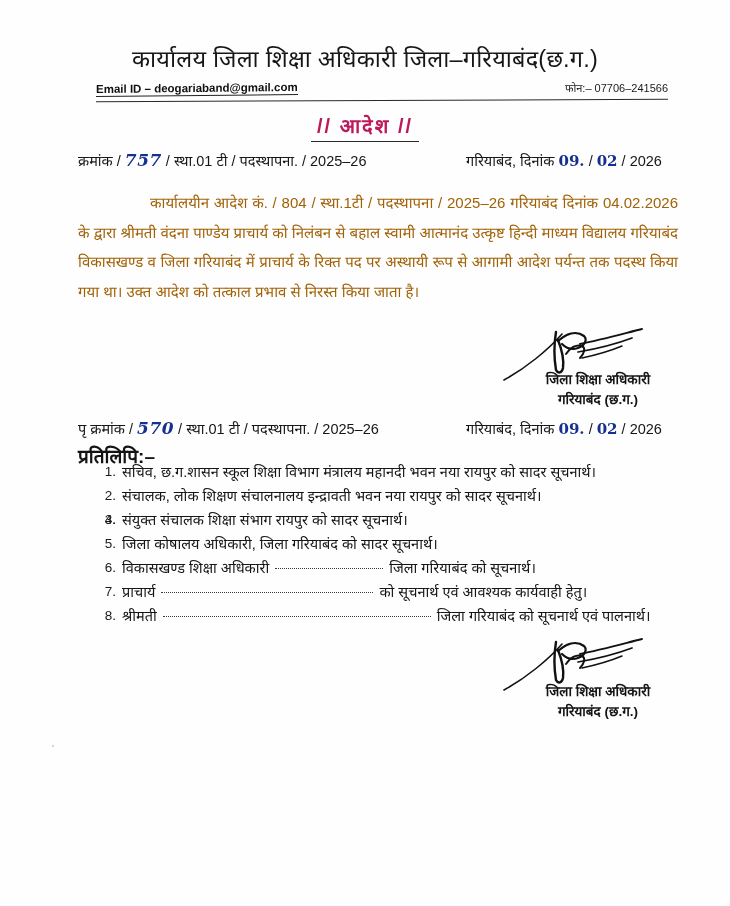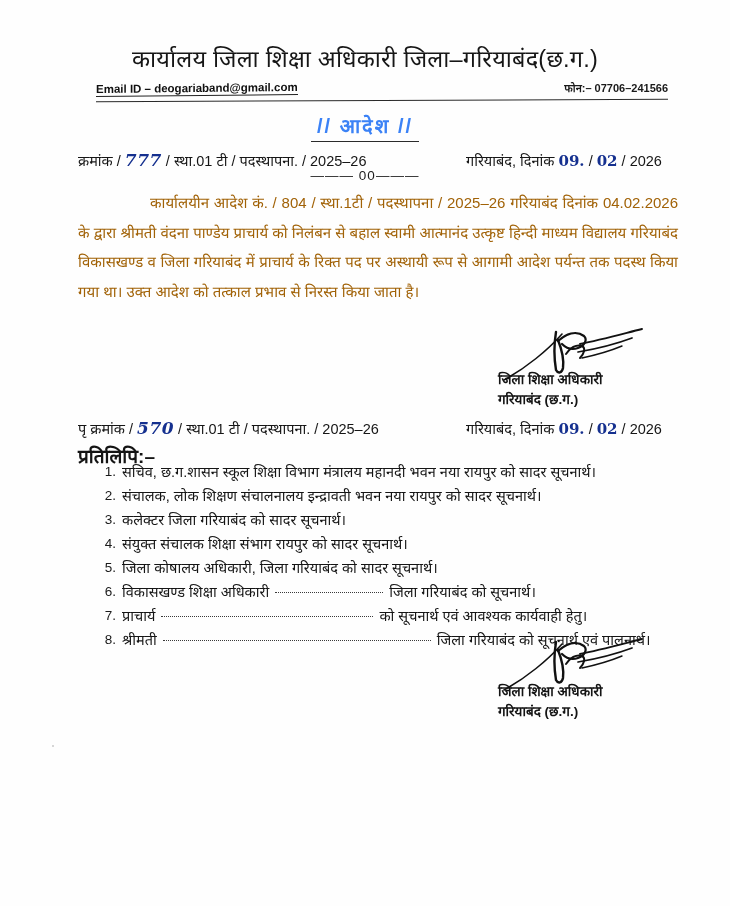--- a/index.html
+++ b/index.html
@@ -55,21 +55,21 @@
     color: #111;
     border-bottom: 1.4px solid #222;
     padding-bottom: 1px;
     transform: skewY(-0.6deg);
   }
   .phone-no {
     position: absolute;
     right: 0;
     top: -2px;
     font-size: 11px;
-    font-weight: 700;
+    font-weight: 400;
     color: #1a1a1a;
     white-space: nowrap;
   }
   .header-rule {
     position: absolute;
     top: 100px;
     left: 96px;
     width: 572px;
     height: 0;
     border-top: 1.2px solid #2a2a2a;
@@ -82,21 +82,21 @@
     top: 112px;
     left: 0;
     width: 730px;
     text-align: center;
   }
   .order-title {
     display: inline-block;
     font-size: 20px;
     font-weight: 700;
     letter-spacing: 2px;
-    color: #3b82f6;
+    color: #be185d;
     border-bottom: 1.3px solid #2b2b2b;
     padding: 0 6px 2px 6px;
   }
 
   
   .ref-line {
     position: absolute;
     font-size: 14.5px;
     color: #161616;
     white-space: nowrap;
@@ -140,21 +140,21 @@
     line-height: 29.5px;
     text-align: justify;
     text-justify: inter-word;
     color: #a16207;
   }
   .body-text .indent { display: inline-block; width: 72px; }
 
   
   .sig-block {
     position: absolute;
-    text-align: left;
+    text-align: center;
     font-size: 13.5px;
     line-height: 20px;
     color: #141414;
     font-weight: 600;
   }
   .sig-1 { top: 370px; left: 498px; width: 200px; }
   .sig-2 { top: 682px; left: 498px; width: 200px; }
 
   .sig-mark {
     position: absolute;
@@ -234,34 +234,33 @@
     <div class="phone-no">फोन:–  07706–241566</div>
   </div>
   <div class="header-rule"></div>
 
   <div class="order-title-wrap">
     <span class="order-title">// आदेश //</span>
   </div>
 
   <div class="ref-line ref-line-1">
     <span>क्रमांक /</span>
-    <span class="hand">777</span>
+    <span class="hand">757</span>
     <span>/ स्था.01 टी / पदस्थापना. / 2025–26</span>
   </div>
 
   <div class="ref-line ref-place-1">
     <span>गरियाबंद, दिनांक</span>
     <span class="hand-sm">09.</span>
     <span>/</span>
     <span class="hand-sm">02</span>
     <span>/</span>
     <span>2026</span>
   </div>
 
-  <div class="separator-00">——— 00———</div>
 
   <div class="body-text"><span class="indent"></span><span>कार्यालयीन आदेश कं. / 804 / स्था.1टी / पदस्थापना / 2025–26  गरियाबंद दिनांक 04.02.2026 के द्वारा श्रीमती वंदना पाण्डेय प्राचार्य को निलंबन से बहाल स्वामी आत्मानंद उत्कृष्ट हिन्दी माध्यम विद्यालय गरियाबंद विकासखण्ड व जिला गरियाबंद में प्राचार्य के रिक्त पद पर अस्थायी रूप से आगामी आदेश पर्यन्त तक पदस्थ किया गया था। उक्त आदेश को तत्काल प्रभाव से निरस्त किया जाता है।</span></div>
 
   <svg class="sig-mark sig-mark-1" width="190" height="60" viewBox="0 0 190 60">
     <g fill="none" stroke="#111" stroke-linecap="round" stroke-linejoin="round">
       <path d="M8 56 C30 44 52 26 66 10" stroke-width="1.6"></path>
       <path d="M60 8 C58 20 58 34 60 46 C62 50 66 49 67 44 C68 36 66 26 62 16" stroke-width="2.4"></path>
       <path d="M62 17 C70 10 80 6 88 12 C92 16 88 22 82 24 C76 26 70 24 66 20" stroke-width="2.2"></path>
       <path d="M70 30 C74 24 80 20 86 22 C90 24 88 30 84 34" stroke-width="2"></path>
       <path d="M84 20 C104 16 126 10 146 5" stroke-width="1.9"></path>
@@ -287,21 +286,21 @@
     <span class="hand-sm">02</span>
     <span>/</span>
     <span>2026</span>
   </div>
 
   <div class="pratilipi">प्रतिलिपि:–</div>
 
   <ol class="copy-list" id="copy-list">
       <li><span class="num">1.</span><span>सचिव, छ.ग.शासन स्कूल शिक्षा विभाग मंत्रालय महानदी भवन नया रायपुर को सादर सूचनार्थ।</span></li>
       <li><span class="num">2.</span><span>संचालक, लोक शिक्षण संचालनालय इन्द्रावती भवन नया रायपुर को सादर सूचनार्थ।</span></li>
-      <li><span class="num">3.</span><span>कलेक्टर जिला गरियाबंद को सादर सूचनार्थ।</span></li>
+      <li><span class="num">3.</span></li>
       <li><span class="num">4.</span><span>संयुक्त संचालक शिक्षा संभाग रायपुर को सादर सूचनार्थ।</span></li>
       <li><span class="num">5.</span><span>जिला कोषालय अधिकारी, जिला गरियाबंद को सादर सूचनार्थ।</span></li>
       <li><span class="num">6.</span><span>विकासखण्ड शिक्षा अधिकारी </span><span class="dots dots-a"></span><span> जिला गरियाबंद को सूचनार्थ।</span></li>
       <li><span class="num">7.</span><span>प्राचार्य </span><span class="dots dots-b"></span><span> को सूचनार्थ एवं आवश्यक कार्यवाही हेतु।</span></li>
       <li><span class="num">8.</span><span>श्रीमती </span><span class="dots dots-c"></span><span> जिला गरियाबंद को सूचनार्थ एवं पालनार्थ।</span></li>
     </ol>
 
   <svg class="sig-mark sig-mark-2" width="190" height="60" viewBox="0 0 190 60">
     <g fill="none" stroke="#111" stroke-linecap="round" stroke-linejoin="round">
       <path d="M8 56 C30 44 52 26 66 10" stroke-width="1.6"></path>

